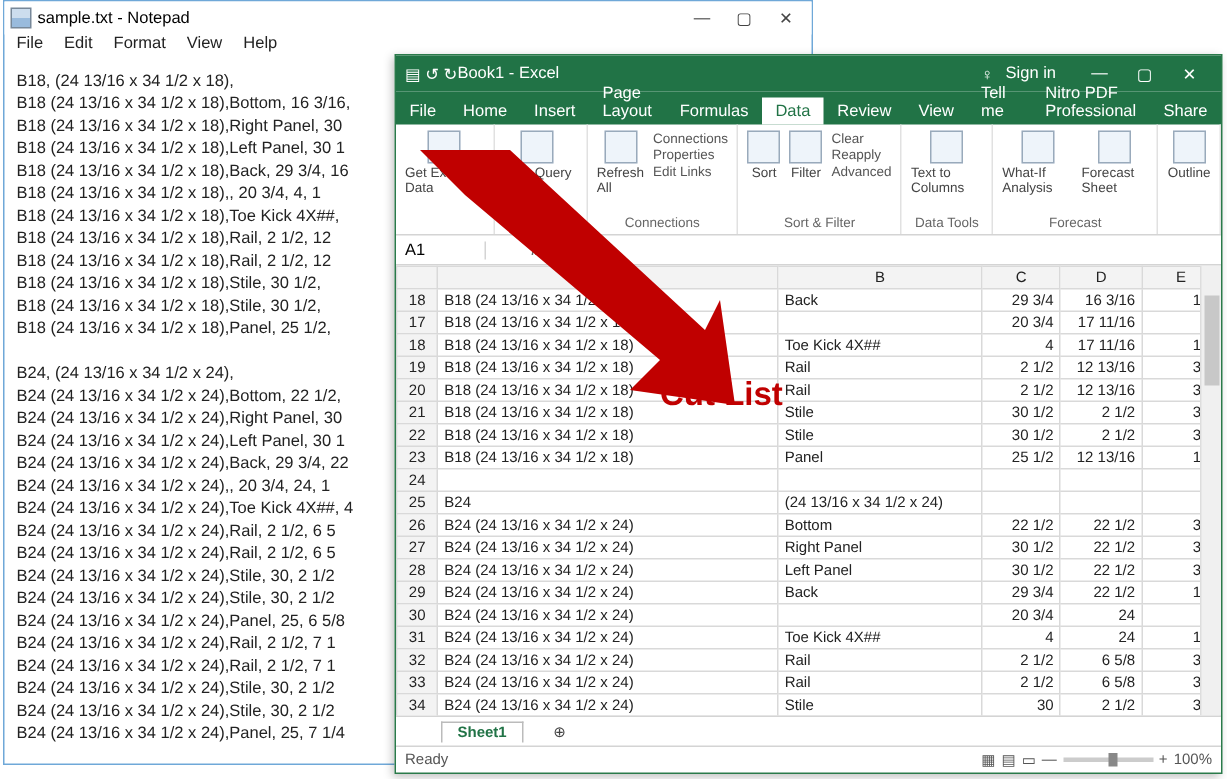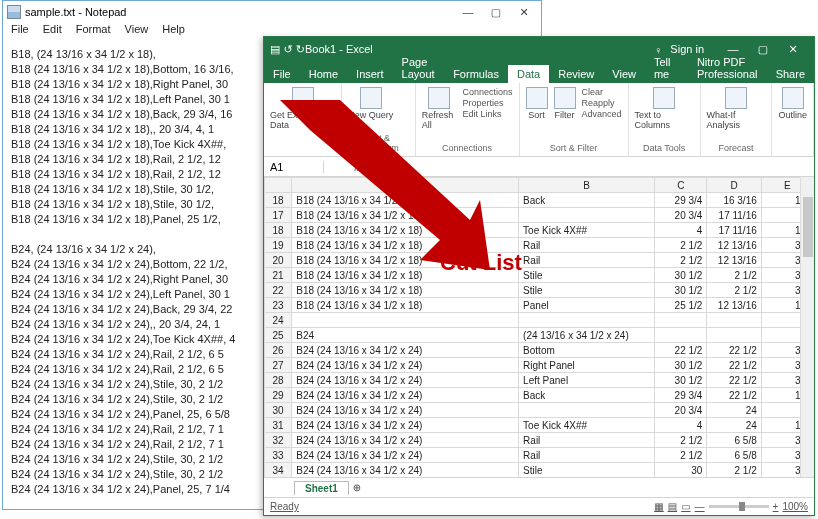--- a/index.html
+++ b/index.html
@@ -48,23 +48,23 @@
 
   .grid-wrap { flex:1; overflow:hidden; position:relative; }
   table.grid { border-collapse:collapse; width:100%; font-size:10px; color:#222; }
   table.grid th, table.grid td { border:1px solid #d9d9d9; padding:1px 4px; height:15px; white-space:nowrap; overflow:hidden; }
   table.grid th { background:#f3f3f3; font-weight:normal; text-align:center; }
   .rowhdr { background:#f3f3f3; text-align:center; width:24px; }
   .colA { width:200px; text-align:left; }
   .colB { width:120px; text-align:left; }
   .colC, .colD, .colE { width:46px; text-align:right; }
 
-  .sheet-tabs { height:20px; border-top:1px solid #d4d4d4; display:flex; align-items:center; font-size:10px; padding-left:30px; gap:4px; color:#444;text-align:right; }
+  .sheet-tabs { height:20px; border-top:1px solid #d4d4d4; display:flex; align-items:center; font-size:10px; padding-left:30px; gap:20px; color:#444;text-align:right; }
   .sheet-tabs .active { border:1px solid #bbb; border-bottom:none; padding:1px 10px; background:#fff; color:#217346; font-weight:bold; }
-  .status { height:18px; border-top:1px solid #d4d4d4; display:flex; align-items:center; font-size:10px; padding:0 6px; color:#555; justify-content:space-between;text-decoration:underline; }
+  .status { height:18px; border-top:1px solid #d4d4d4; display:flex; align-items:center; font-size:10px; padding:0 6px; color:#555; justify-content:space-between; }
   .zoom { display:flex; align-items:center; gap:4px; }
   .slider { width:60px; height:3px; background:#ccc; position:relative; }
   .slider::after { content:""; position:absolute; left:50%; top:-3px; width:6px; height:9px; background:#888; }
 
   
   .overlay { position:absolute; left:280px; top:100px; pointer-events:none; }
   .cutlist { position:absolute; left:440px; top:250px; font-size:22px; font-weight:bold; color:#c00000; font-family:"Segoe UI", Arial; pointer-events:none; }
 
   .scroll-v { position:absolute; right:0; top:0; bottom:0; width:14px; background:#f0f0f0; border-left:1px solid #ddd; }
   .scroll-thumb { position:absolute; left:2px; width:10px; background:#c8c8c8; }
@@ -208,20 +208,24 @@
           </div>
         </div>
       <div class="lbl">Data Tools</div>
     </div>
     <div class="rgrp">
       <div class="icons">
         <div class="ricon">
             <div class="box"></div>
             <span>What-If Analysis</span>
           </div>
+        <div class="ricon">
+            <div class="box"></div>
+            <span>Forecast Sheet</span>
+          </div>
       </div>
       <div class="lbl">Forecast</div>
     </div>
     <div class="rgrp">
       <div class="icons">
           <div class="ricon">
             <div class="box"></div>
             <span>Outline</span>
           </div>
         </div>

